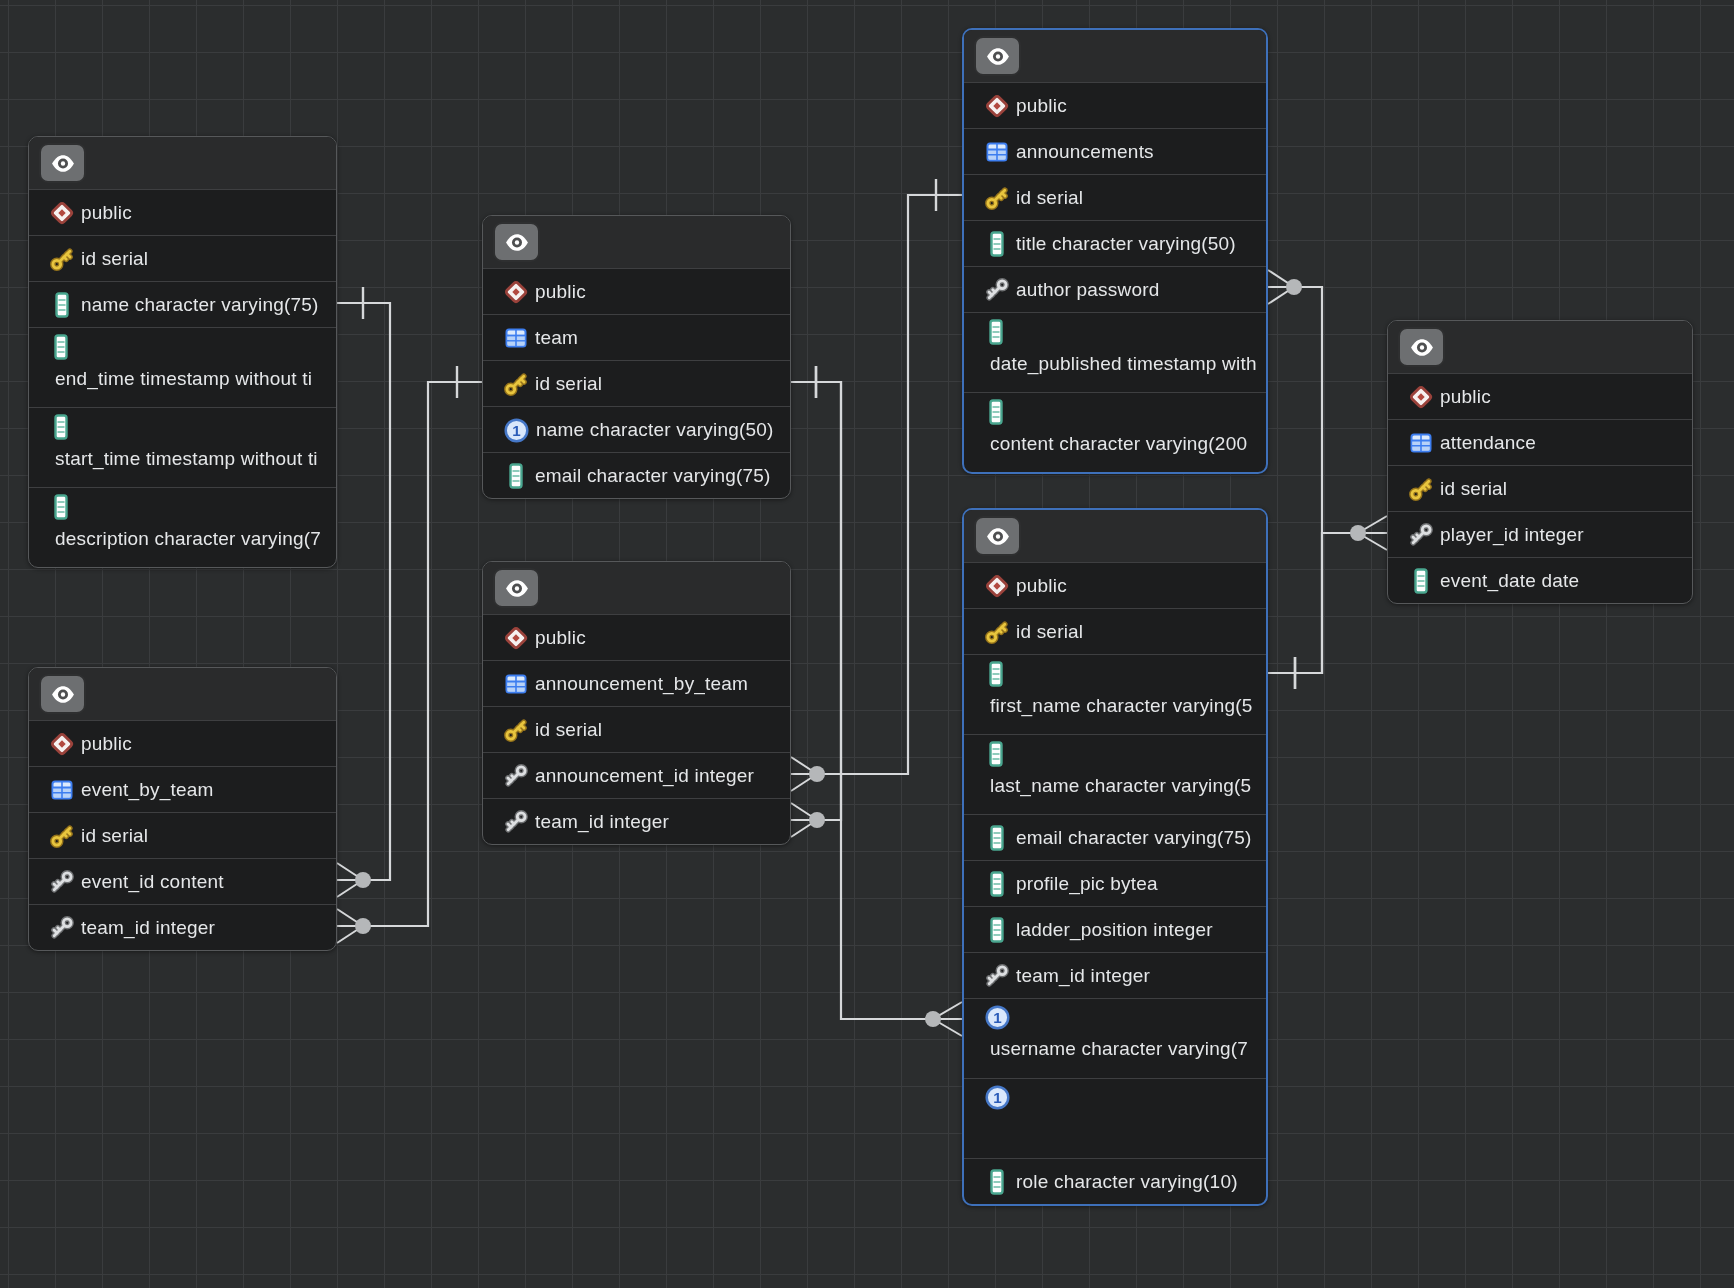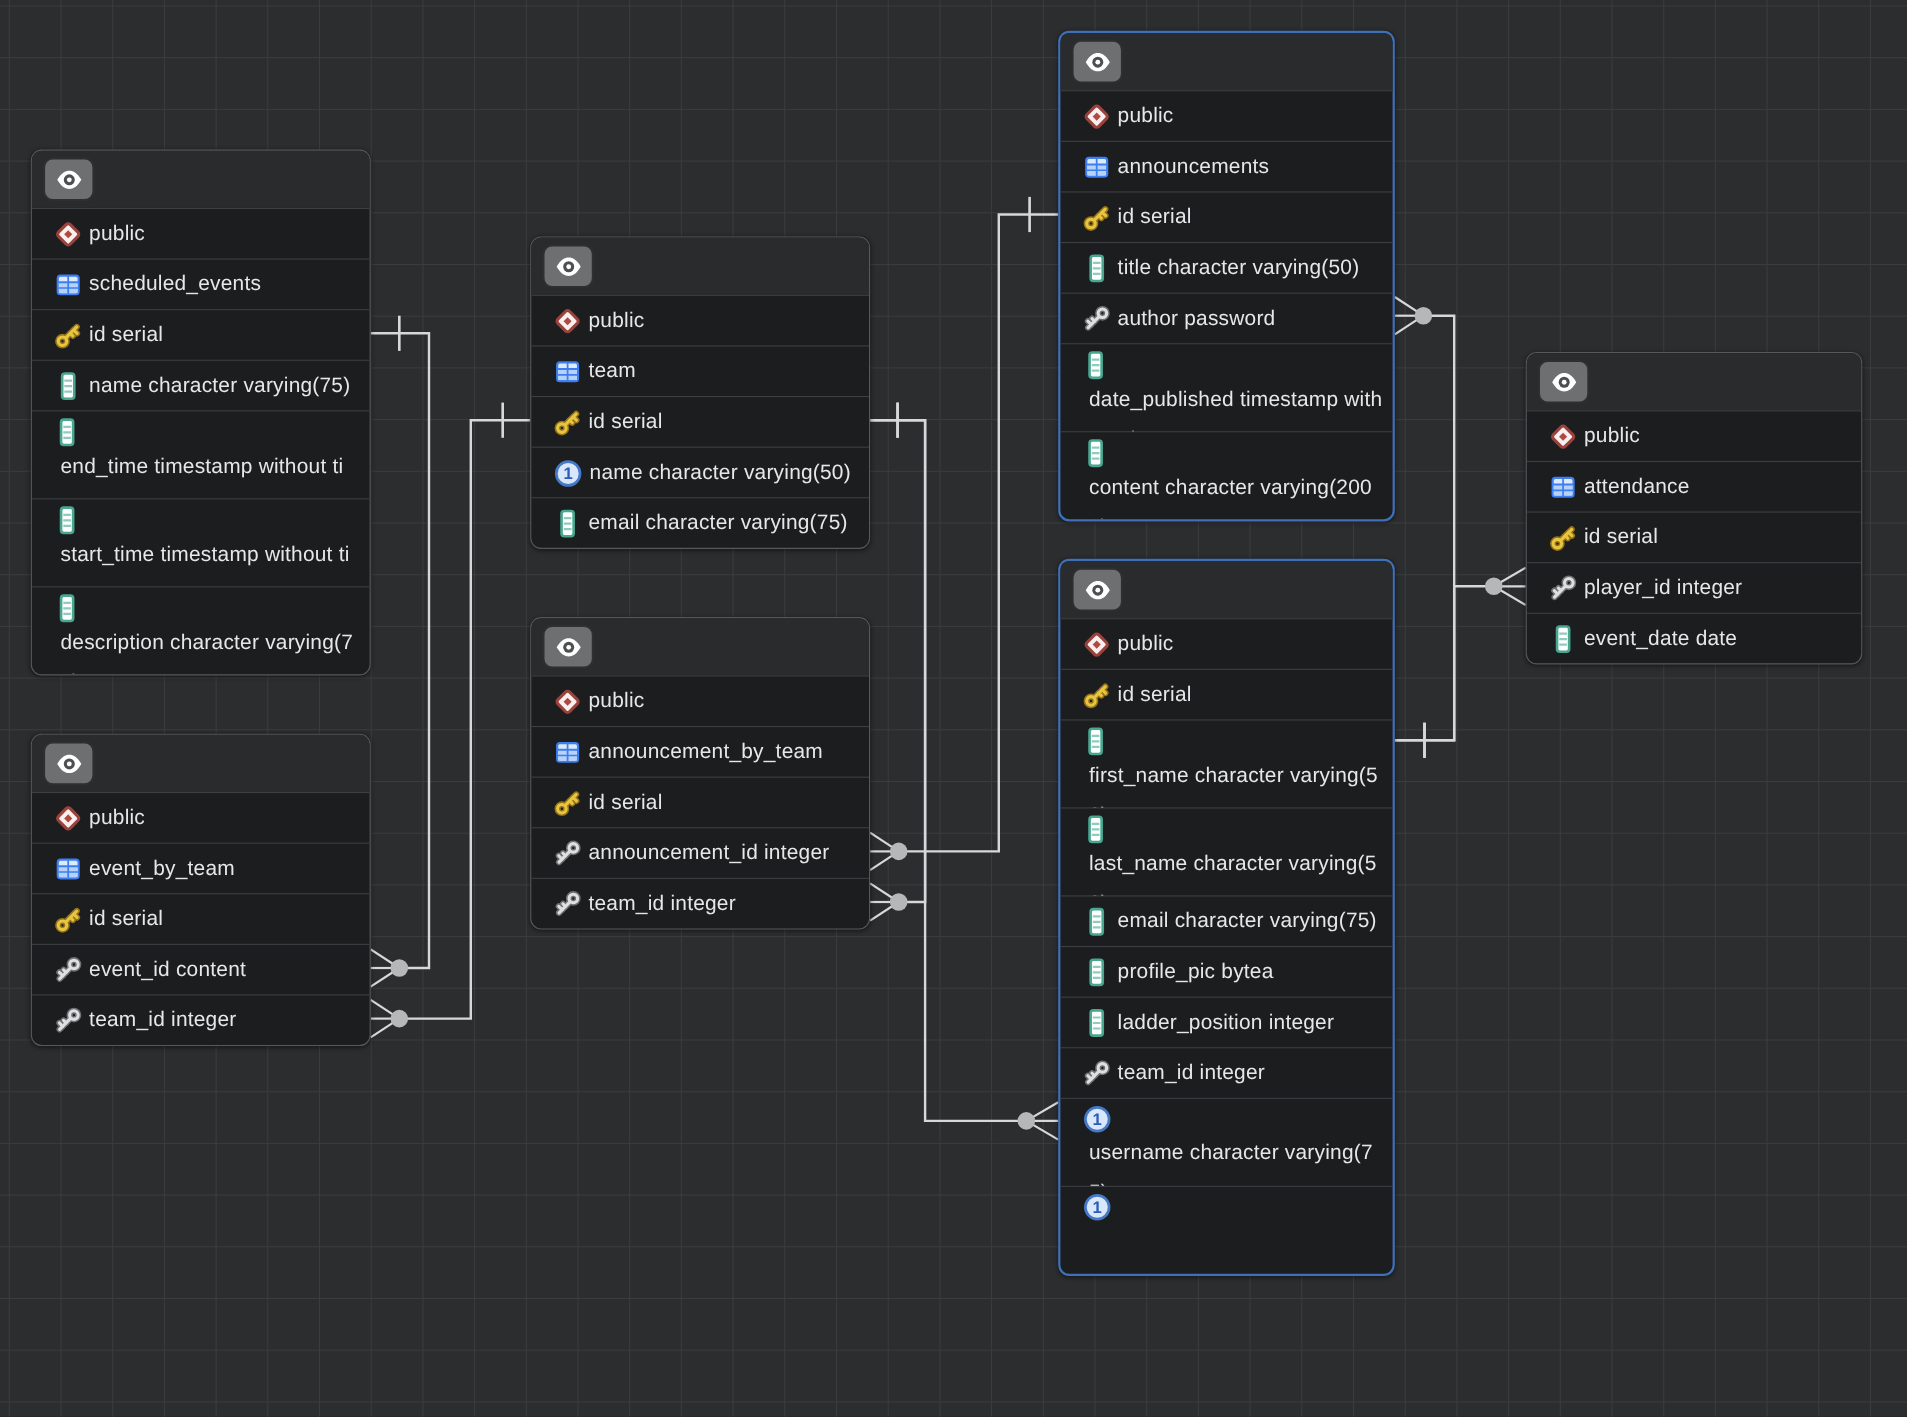--- a/index.html
+++ b/index.html
@@ -141,32 +141,20 @@
       <g transform="rotate(45 12 12)">
         <rect x="5" y="5" width="14" height="14" rx="2.5" fill="#f6f1f0" stroke="#9a423b" stroke-width="2.6"></rect>
         <rect x="9.6" y="9.6" width="4.8" height="4.8" fill="#b2493f"></rect>
       </g>
           </svg>
         </span>
         <span class="row-label">public</span>
       </div>
       <div class="node-row h1">
         <span class="row-icon">
-          <svg width="26" height="24" viewBox="0 0 24 24">
-      <rect x="2.5" y="3.5" width="19" height="17" rx="2.5" fill="#dceafc" stroke="#3d7ef0" stroke-width="2"></rect>
-      <rect x="3.5" y="9.5" width="17" height="10" fill="#b7d2f8"></rect>
-      <line x1="3" y1="9.5" x2="21" y2="9.5" stroke="#3d7ef0" stroke-width="1.8"></line>
-      <line x1="3" y1="14.8" x2="21" y2="14.8" stroke="#3d7ef0" stroke-width="1.4"></line>
-      <line x1="12" y1="4" x2="12" y2="20" stroke="#3d7ef0" stroke-width="1.6"></line>
-          </svg>
-        </span>
-        <span class="row-label">scheduled_events</span>
-      </div>
-      <div class="node-row h1">
-        <span class="row-icon">
           <svg width="26" height="26" viewBox="0 0 24 24">
       <g stroke="#95731b" stroke-width="5.2" fill="none" stroke-linecap="round">
         <circle cx="7.2" cy="16.8" r="3.6"></circle>
               <path d="M10 14 L19.2 4.8"></path>
               <path d="M16.6 7.4 L19.4 10.2"></path>
               <path d="M13.8 10.2 L15.9 12.3"></path>
       </g>
       <g stroke="#e8c53e" stroke-width="2.6" fill="none" stroke-linecap="round">
         <circle cx="7.2" cy="16.8" r="3.6"></circle>
               <path d="M10 14 L19.2 4.8"></path>
@@ -718,20 +706,31 @@
         <span class="row-label">username character varying(75)</span>
       </div>
       <div class="node-row h2">
         <span class="row-icon">
           <svg width="27" height="27" viewBox="0 0 24 24">
       <circle cx="12" cy="12" r="9.6" fill="#d9e7fb" stroke="#4678c8" stroke-width="2.2"></circle>
       <text x="12" y="16.8" text-anchor="middle" font-family="Liberation Sans, sans-serif" font-size="13.5" font-weight="bold" fill="#2b5cb8">1</text>
           </svg>
         </span>
       </div>
+      <div class="node-row h1">
+        <span class="row-icon">
+          <svg width="24" height="28" viewBox="0 0 24 28">
+      <rect x="6.5" y="2.5" width="11" height="23" rx="2.5" fill="#fdfefe" stroke="#49a68f" stroke-width="2.4"></rect>
+      <line x1="8.5" y1="9" x2="15.5" y2="9" stroke="#8fccbc" stroke-width="2"></line>
+      <line x1="8.5" y1="14" x2="15.5" y2="14" stroke="#8fccbc" stroke-width="2"></line>
+      <line x1="8.5" y1="19" x2="15.5" y2="19" stroke="#8fccbc" stroke-width="2"></line>
+          </svg>
+        </span>
+        <span class="row-label">role character varying(10)</span>
+      </div>
     </div>
     <div class="table-node" style="left: 1387px; top: 320px; width: 306px;">
       <div class="node-header">
         <button class="eye-btn">
           <svg width="30" height="25" viewBox="0 0 24 24">
       <path d="M1.5 12 C5 6 8.5 4 12 4 C15.5 4 19 6 22.5 12 C19 18 15.5 20 12 20 C8.5 20 5 18 1.5 12 Z" fill="#ffffff"></path>
       <circle cx="12" cy="12" r="4.8" fill="#4e4f50"></circle>
       <circle cx="12" cy="12" r="2.1" fill="#ffffff"></circle>
           </svg>
         </button>

